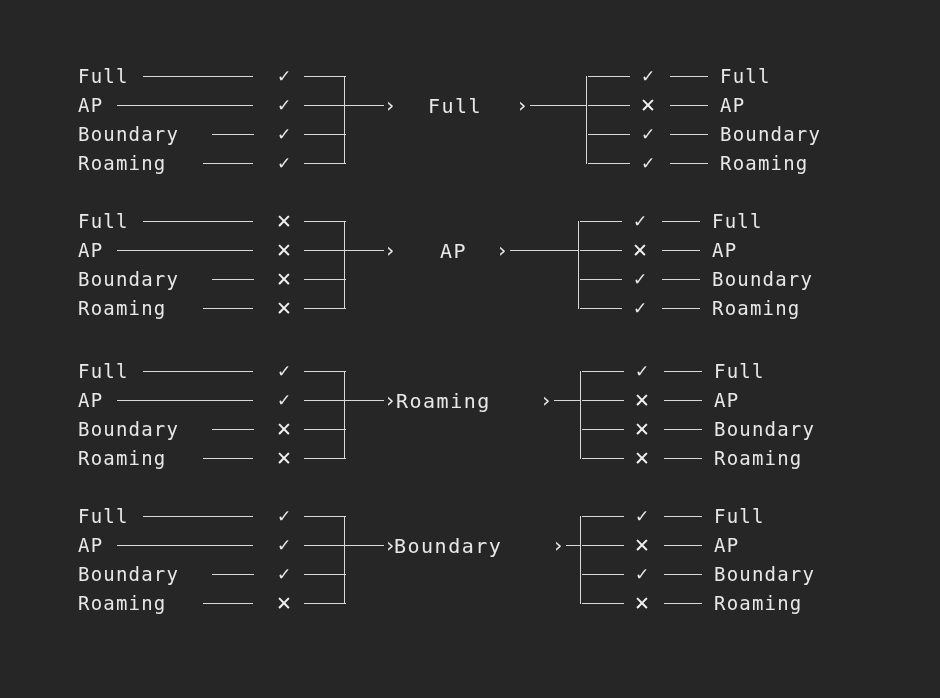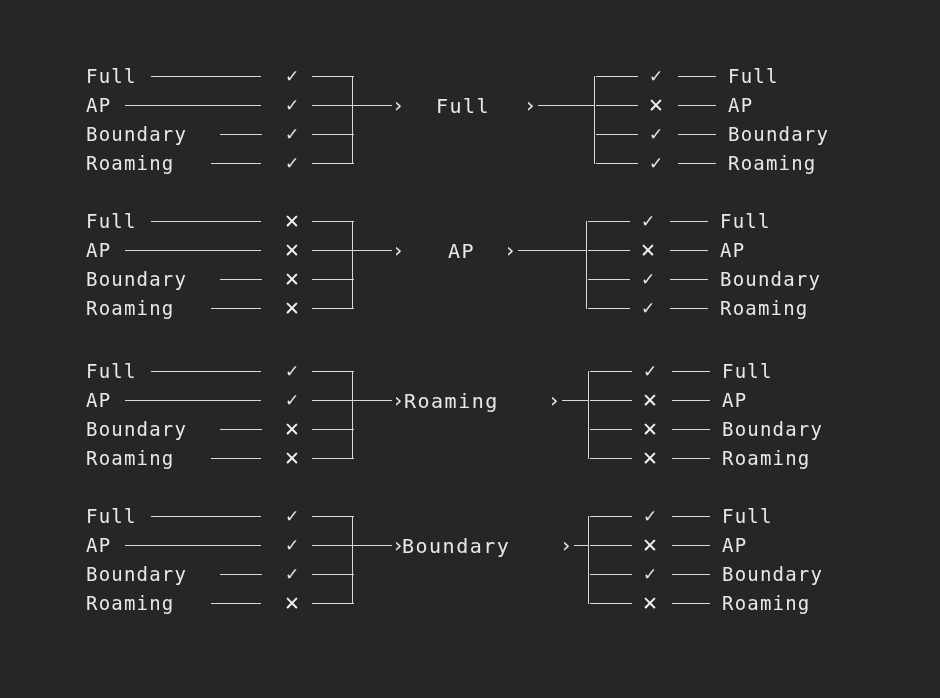--- a/index.html
+++ b/index.html
@@ -17,21 +17,21 @@
   }
 
   #diagram {
     position: relative;
     width: 940px;
     height: 698px;
   }
 
   .block {
     position: absolute;
-    left: 8px;
+    left: 0;
     width: 864px;
     height: 130px;
   }
 
   
   .row {
     position: absolute;
     left: 0;
     width: 940px;
     height: 29px;

